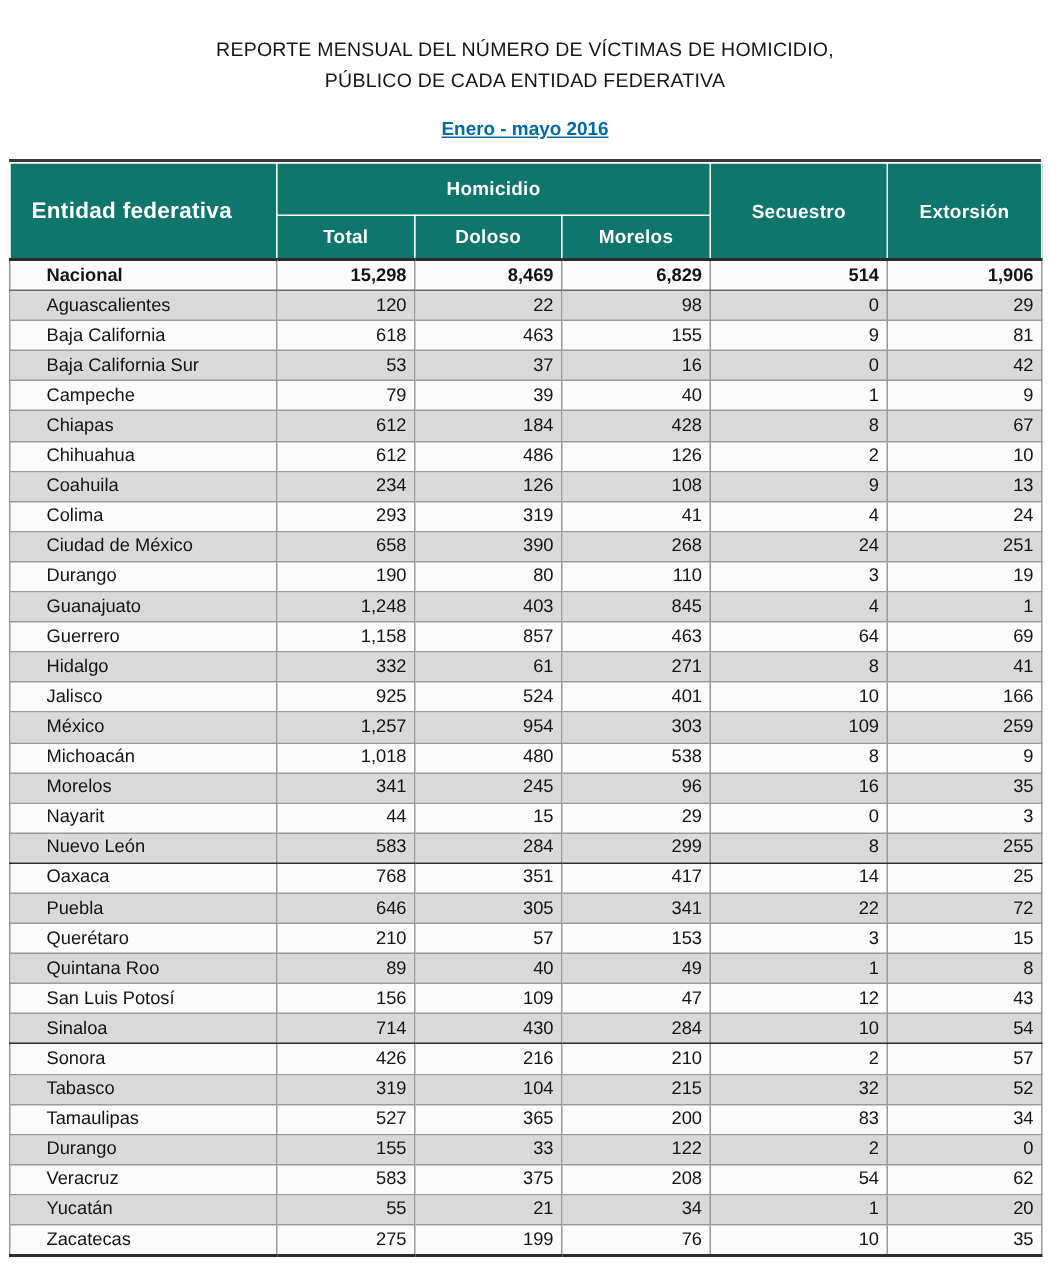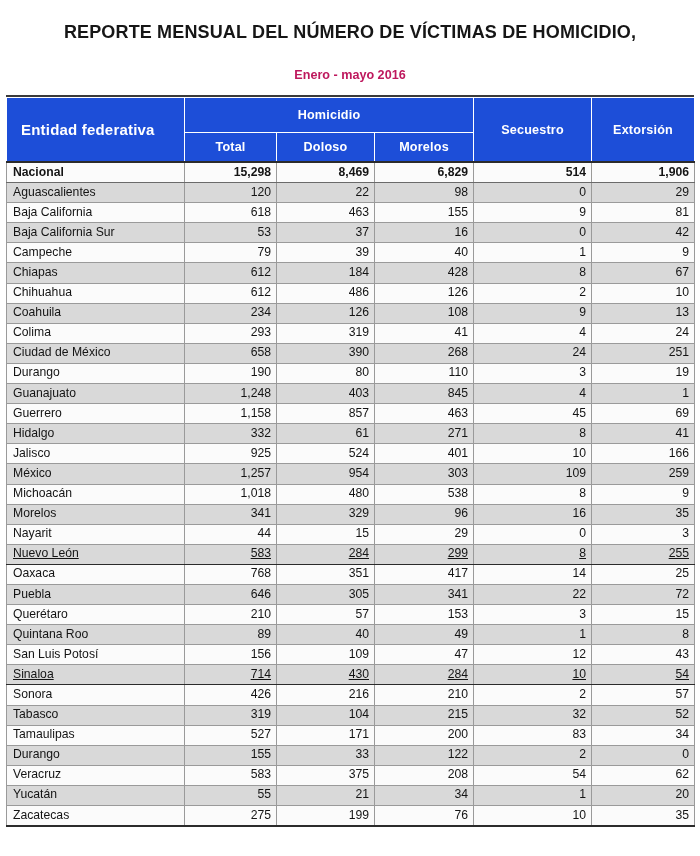--- a/index.html
+++ b/index.html
@@ -21,54 +21,55 @@
     padding: 0 6px;
     position: relative;
   }
 
   
   .title-block {
     padding-top: 22px;
     text-align: center;
   }
   .title-line {
-    font-size: 18px;
-    font-weight: bold;
+    font-size: 13px;
+    font-weight: normal;
     letter-spacing: 0.15px;
     line-height: 21px;
     color: #161616;
     white-space: nowrap;
   }
   .subtitle {
-    margin-top: 24px;
+    margin-top: 14px;
     font-size: 12.6px;
     font-weight: bold;
-    color: #be185d;
+    color: #0369a1;
     line-height: 16px;
+    text-decoration: underline;
   }
 
   
   .table-wrap {
     margin-top: 12px;
   }
   table.data {
     width: 688px;
     border-collapse: collapse;
     table-layout: fixed;
     font-size: 12.1px;
   }
   table.data col.c-ent   { width: 178px; }
   table.data col.c-tot   { width: 92px;  }
   table.data col.c-dol   { width: 98px;  }
   table.data col.c-cul   { width: 99px;  }
   table.data col.c-sec   { width: 118px; }
   table.data col.c-ext   { width: 103px; }
 
   thead th {
-    background: #1d4ed8;
+    background: #0f766e;
     color: #ffffff;
     font-weight: bold;
     font-size: 12.6px;
     text-align: center;
     border: 1px solid #ffffff;
     padding: 4px 4px;
     letter-spacing: 0.2px;
     margin-left: 24px;
   }
   thead th.ent {
@@ -91,50 +92,50 @@
     padding: 1px 5px 2px 5px;
     height: 16.1px;
     line-height: 15px;
     font-size: 12.2px;
     color: #141414;
     overflow: hidden;
     white-space: nowrap;
   }
   tbody td.ent {
     text-align: left;
-    padding-left: 6px;
+    padding-left: 24px;
   }
   tbody td.num {
     text-align: right;
     padding-right: 5px;
   }
   tbody tr.odd td  { background: #fbfbfb; }
   tbody tr.even td { background: #d9d9d9; }
 
   tbody tr.national td {
     font-weight: bold;
     background: #fbfbfb;
     border-top: 2px solid #2b2b2b;
     border-bottom: 1px solid #6a6a6a;
   }
   tbody tr.thick-bottom td {
     border-bottom: 1.6px solid #2b2b2b;
-    text-decoration: underline;
   }
   tbody tr.last td {
     border-bottom: 2px solid #2b2b2b;
   }
 </style>
 </head>
 <body>
 
 <div class="page">
 
   <div class="title-block">
     <div class="title-line">REPORTE MENSUAL DEL NÚMERO DE VÍCTIMAS DE HOMICIDIO,</div>
+    <div class="title-line">PÚBLICO DE CADA ENTIDAD FEDERATIVA</div>
     <div class="subtitle">Enero - mayo 2016</div>
   </div>
 
   <div class="table-wrap">
     <div class="table-top-rule"></div>
     <table class="data">
       <colgroup>
         <col class="c-ent">
           <col class="c-tot">
           <col class="c-dol">
@@ -250,21 +251,21 @@
             <td class="num">403</td>
             <td class="num">845</td>
             <td class="num">4</td>
             <td class="num">1</td>
           </tr>
           <tr class="odd">
             <td class="ent">Guerrero</td>
             <td class="num">1,158</td>
             <td class="num">857</td>
             <td class="num">463</td>
-            <td class="num">45</td>
+            <td class="num">64</td>
             <td class="num">69</td>
           </tr>
           <tr class="even">
             <td class="ent">Hidalgo</td>
             <td class="num">332</td>
             <td class="num">61</td>
             <td class="num">271</td>
             <td class="num">8</td>
             <td class="num">41</td>
           </tr>
@@ -288,21 +289,21 @@
             <td class="ent">Michoacán</td>
             <td class="num">1,018</td>
             <td class="num">480</td>
             <td class="num">538</td>
             <td class="num">8</td>
             <td class="num">9</td>
           </tr>
           <tr class="even">
             <td class="ent">Morelos</td>
             <td class="num">341</td>
-            <td class="num">329</td>
+            <td class="num">245</td>
             <td class="num">96</td>
             <td class="num">16</td>
             <td class="num">35</td>
           </tr>
           <tr class="odd">
             <td class="ent">Nayarit</td>
             <td class="num">44</td>
             <td class="num">15</td>
             <td class="num">29</td>
             <td class="num">0</td>
@@ -376,21 +377,21 @@
             <td class="ent">Tabasco</td>
             <td class="num">319</td>
             <td class="num">104</td>
             <td class="num">215</td>
             <td class="num">32</td>
             <td class="num">52</td>
           </tr>
           <tr class="odd">
             <td class="ent">Tamaulipas</td>
             <td class="num">527</td>
-            <td class="num">171</td>
+            <td class="num">365</td>
             <td class="num">200</td>
             <td class="num">83</td>
             <td class="num">34</td>
           </tr>
           <tr class="even">
             <td class="ent">Durango</td>
             <td class="num">155</td>
             <td class="num">33</td>
             <td class="num">122</td>
             <td class="num">2</td>

